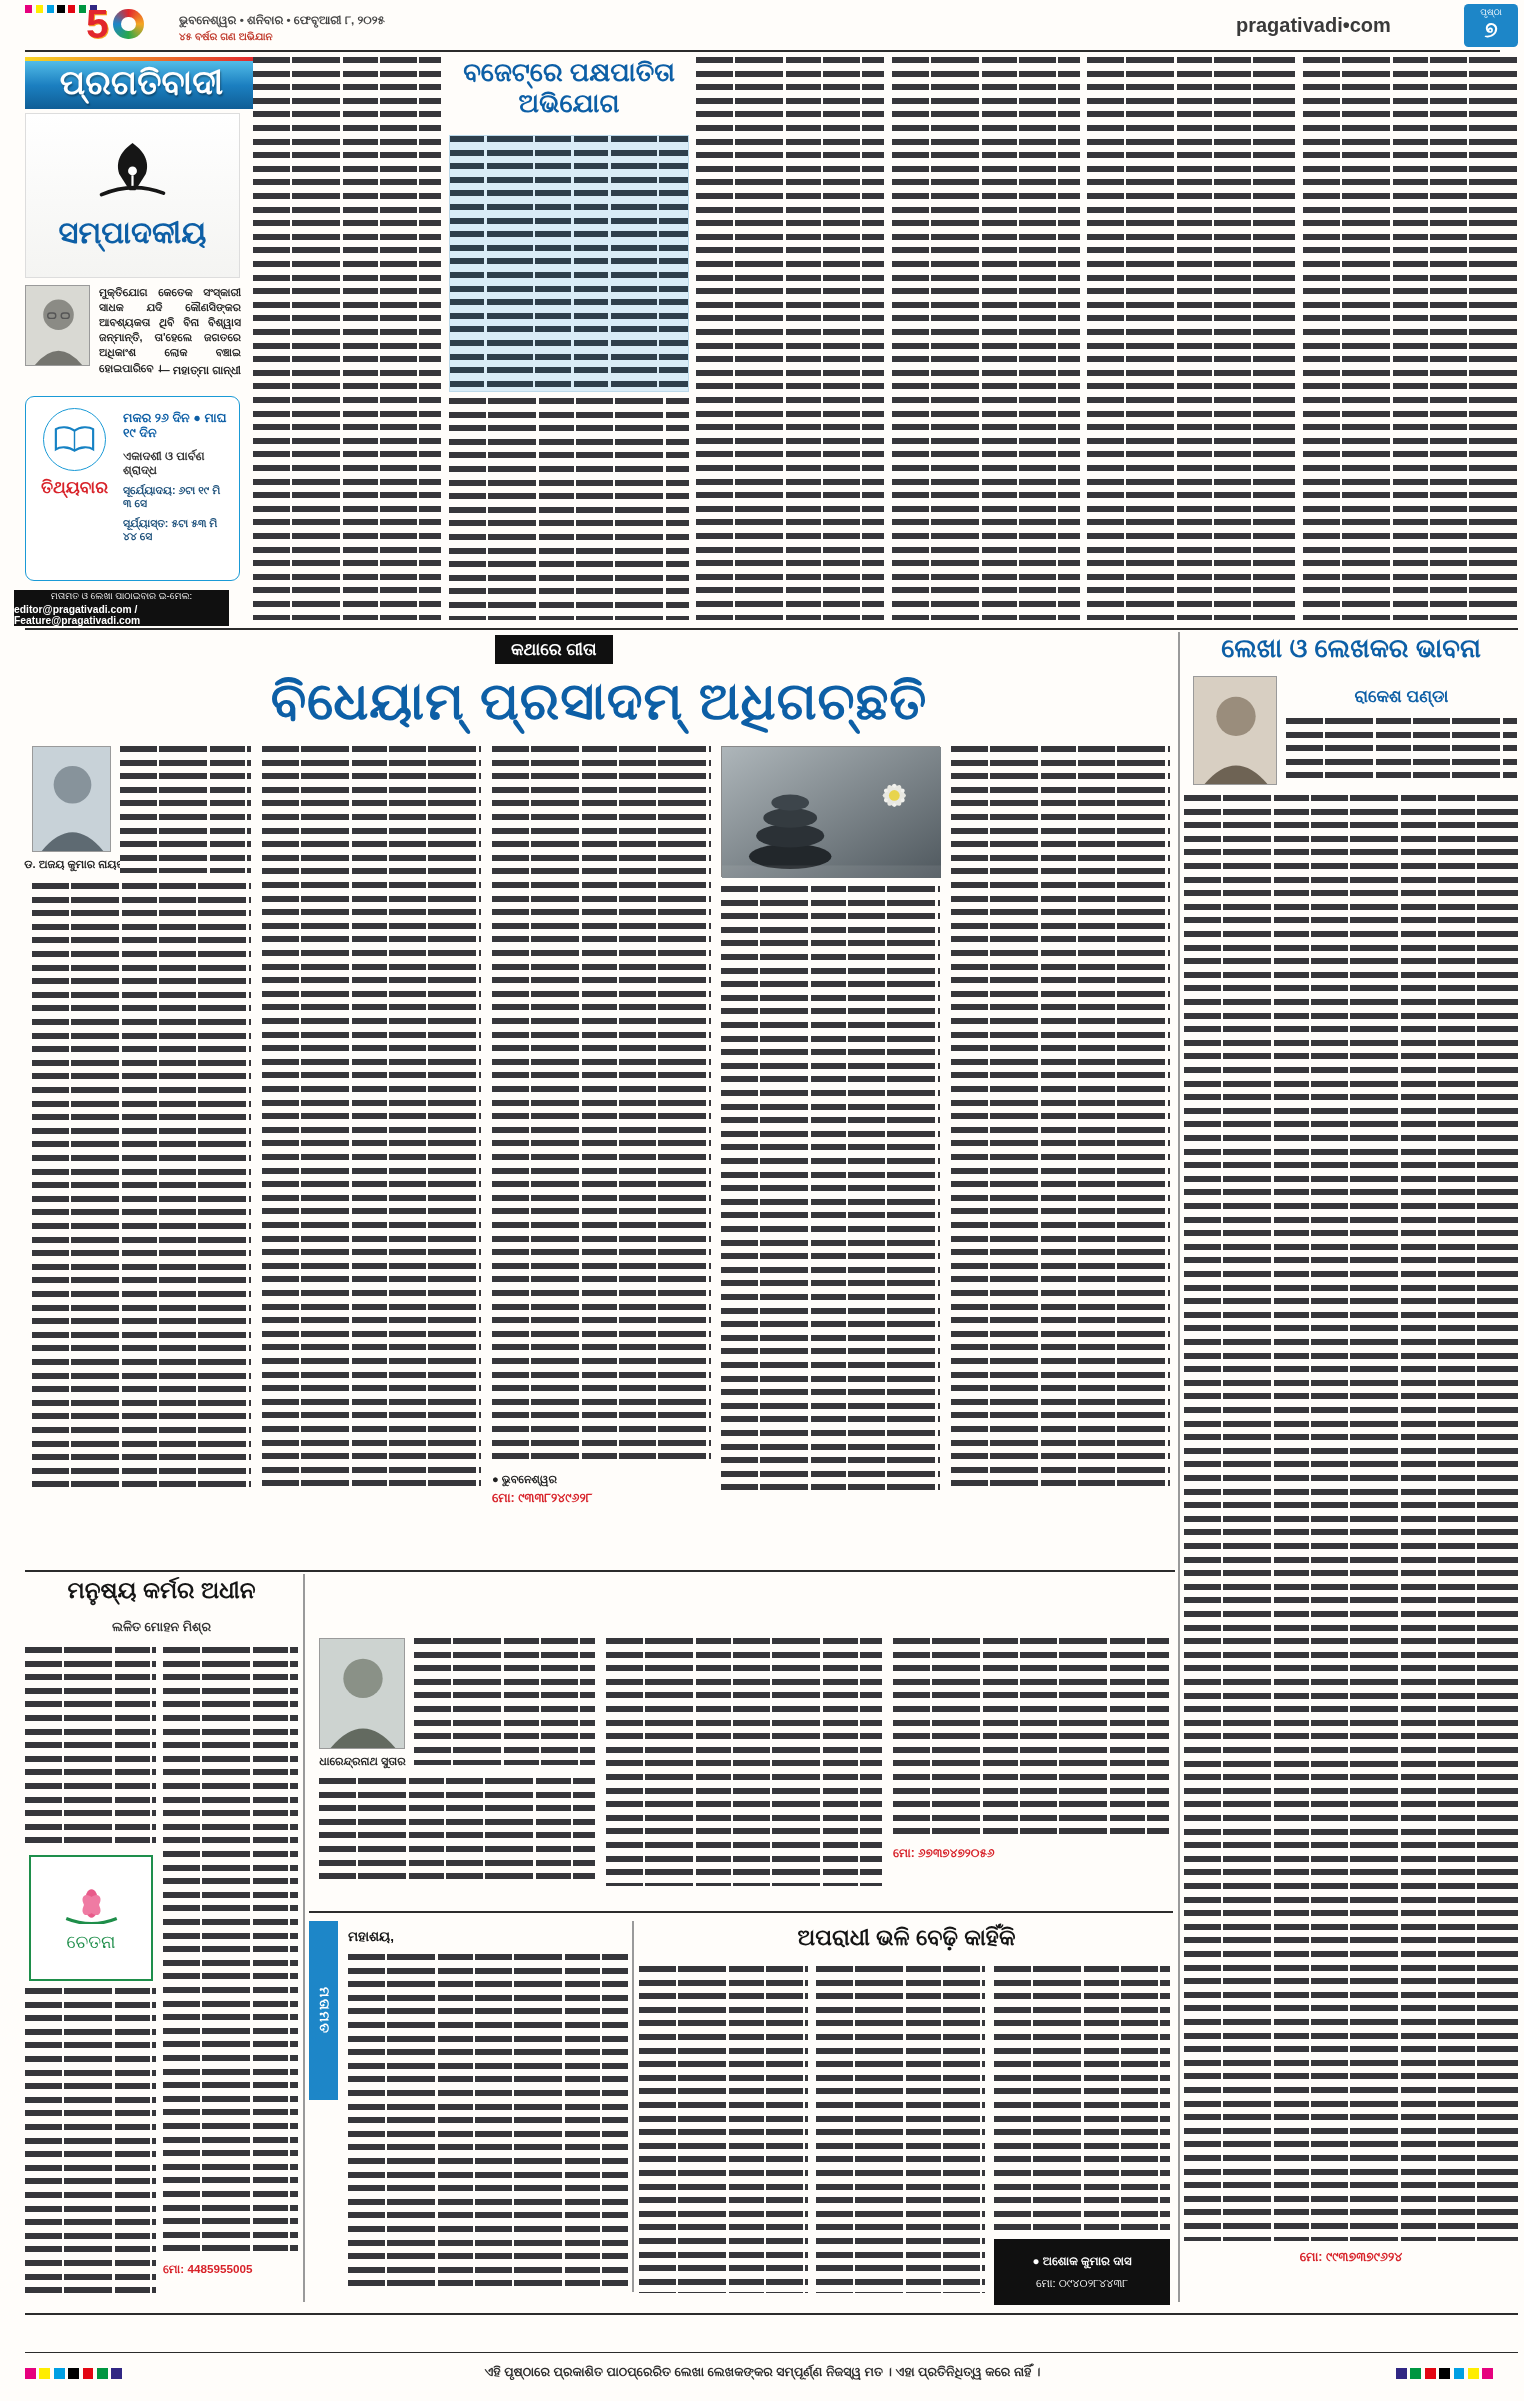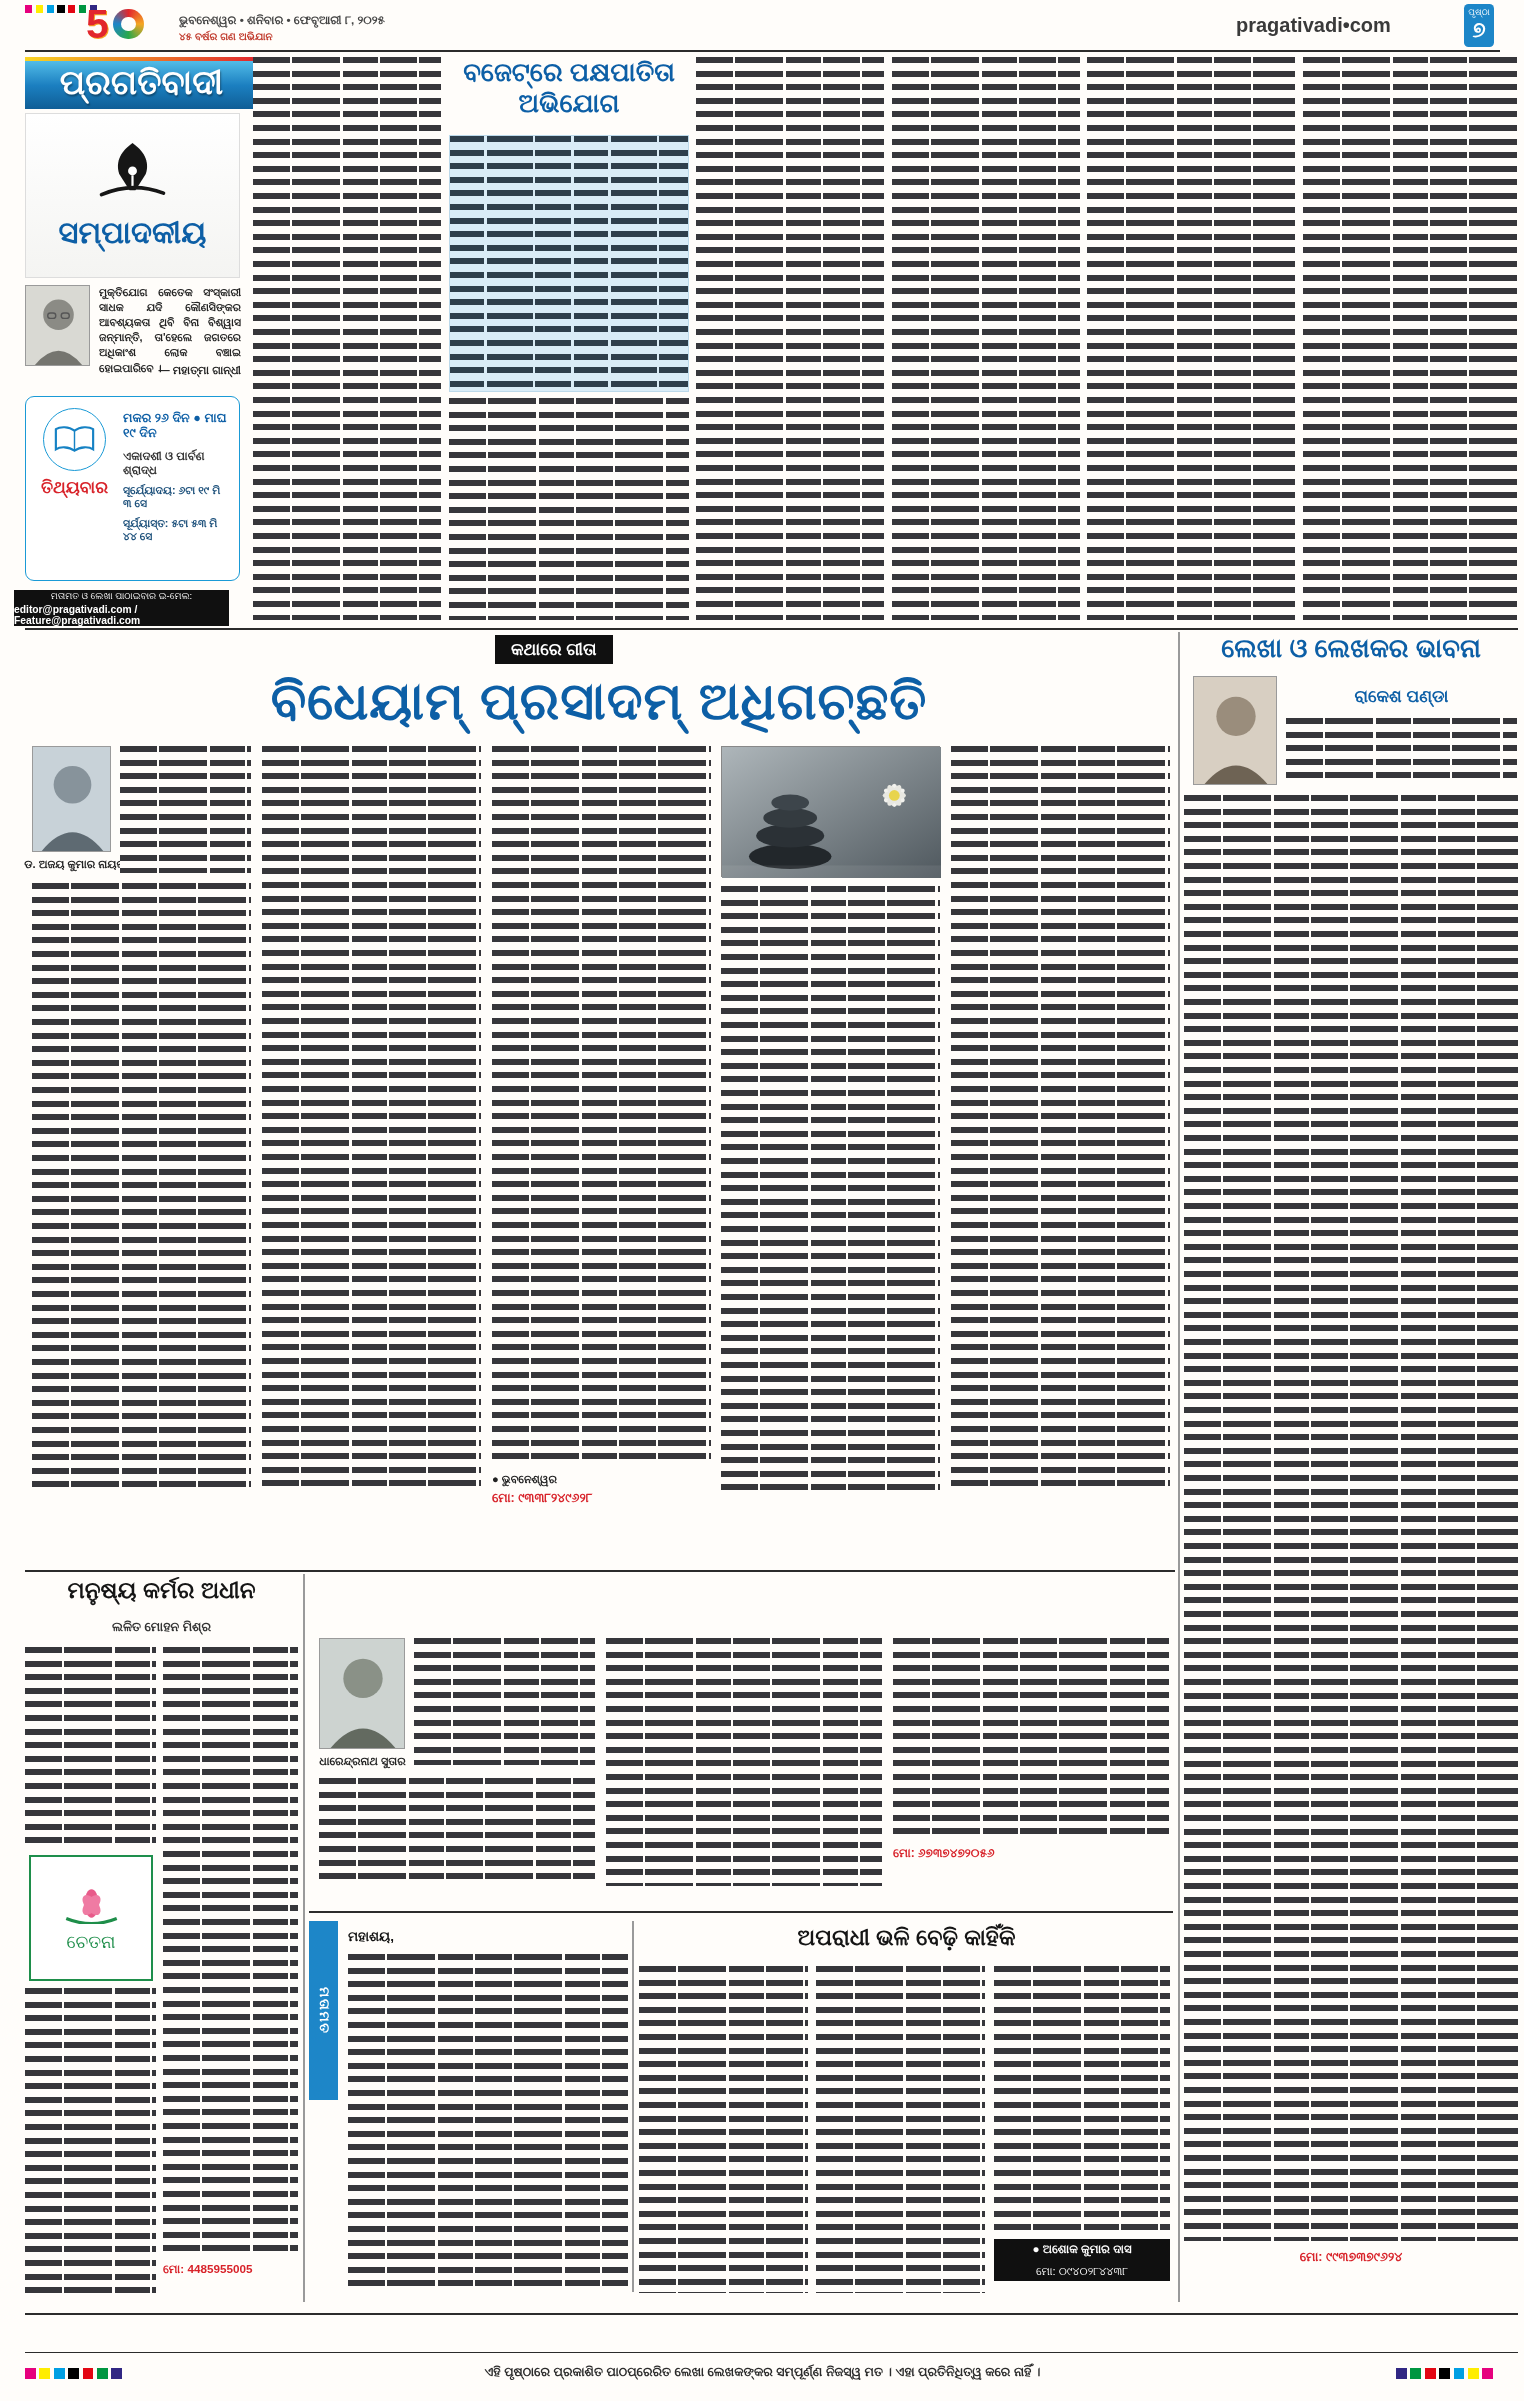--- a/index.html
+++ b/index.html
@@ -124,21 +124,21 @@
   <div class="abs" style="left:86px; top:3.6px; display:flex; align-items:center; gap:4.5px;">
     <span class="jub5">5</span>
     <span class="jub-ring"></span>
   </div>
 
   <div class="abs" style="left:179px; top:12.6px; font-size:11.7px; color:#444; font-weight:600;">ଭୁବନେଶ୍ୱର • ଶନିବାର • ଫେବୃଆରୀ ୮, ୨୦୨୫</div>
   <div class="abs" style="left:179px; top:30.5px; font-size:10.3px; color:#c0392b; font-weight:600;">୪୫ ବର୍ଷର ଗଣ ଅଭିଯାନ</div>
 
   <div class="abs" style="left:1236px; top:14.4px; font-size:20px; font-weight:800; color:#3a3a3a;">pragativadi•com</div>
 
-  <div class="abs pagebox" style="left:1464px; top:3.6px; width:30px; height:43px;">
+  <div class="abs pagebox" style="left:1464px; top:3.6px; width:54px; height:43px;">
     <span style="font-size:9px;">ପୃଷ୍ଠା</span>
     <span style="font-size:21.5px; font-weight:800;">୭</span>
   </div>
 
   <div class="abs rule" style="left:25px; top:50px; width:1475px; height:1.8px;"></div>
 
   <div class="abs masthead" style="left:25px; top:57px; width:233px; height:52px;">ପ୍ରଗତିବାଦୀ</div>
 
   <div class="abs edbox" style="left:25px; top:113px; width:215px; height:165px;">
     <span>
@@ -293,21 +293,21 @@
   <div class="abs vtext" style="left:309px; top:1921px; width:29px; height:179px; background:#1d86c8;">ମତାମତ</div>
   <div class="abs bold" style="left:348px; top:1929px; width:135px; font-size:13.5px; color:#111;">ମହାଶୟ,</div>
   <div class="abs gk" style="left:348px; top:1954px; width:280px; height:339px;"></div>
 
   <div class="abs vrule" style="left:632px; top:1921px; width:1.8px; height:371px;"></div>
 
   <div class="abs ctr" style="left:639px; top:1925px; width:535px; font-size:22.4px; font-weight:800; color:#151515;">ଅପରାଧୀ ଭଳି ବେଢ଼ି କାହିଁକି</div>
   <div class="abs gk" style="left:639px;  top:1966px; width:169px; height:327px;"></div>
   <div class="abs gk" style="left:816px;  top:1966px; width:169px; height:327px;"></div>
   <div class="abs gk" style="left:994px; top:1966px; width:176px; height:266px;"></div>
-  <div class="abs blackbox" style="left:994px; top:2239px; width:176px; height:42px;gap:9px;">
+  <div class="abs blackbox" style="left:994px; top:2239px; width:176px; height:66px;gap:9px;">
     <span style="font-size:11.7px; font-weight:700;">● ଅଶୋକ କୁମାର ଦାସ</span>
     <span style="font-size:11.2px;">ମୋ: ୦୯୪୦୨୮୪୪୩୮</span>
   </div>
 
   <div class="abs ctr" style="left:1184px; top:633px; width:334px; font-size:26px; font-weight:800; color:#0d5fa6;">ଲେଖା ଓ ଲେଖକର ଭାବନା</div>
 
   <div class="abs photo" style="left:1193px; top:676px; width:84px; height:109px;">
     <svg viewBox="0 0 94 122" width="84" height="109">
       <rect width="94" height="122" fill="#d8cfc2"></rect>
       <circle cx="47" cy="44" r="22" fill="#9a8d7c"></circle>

